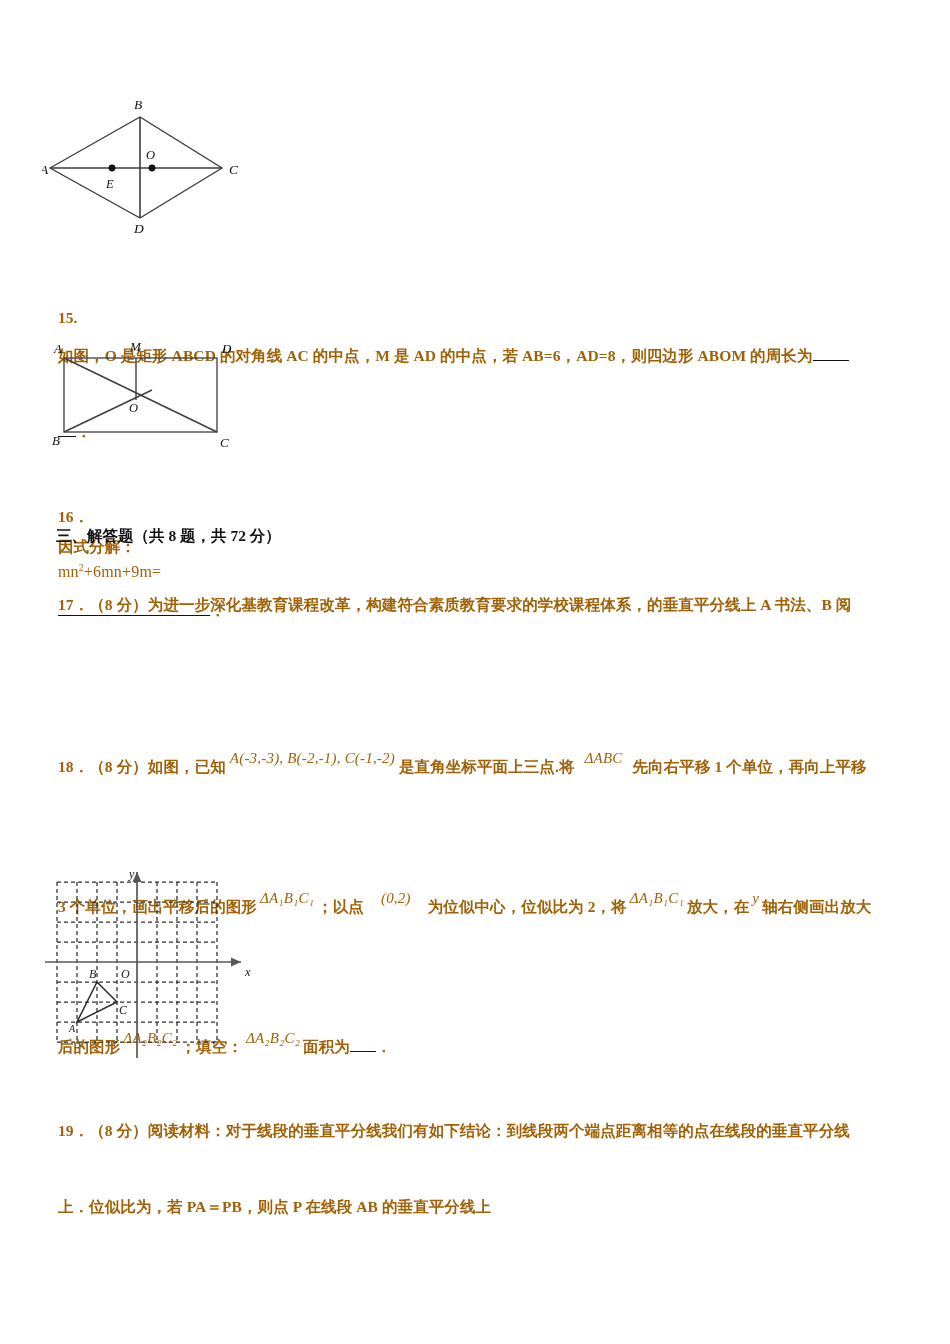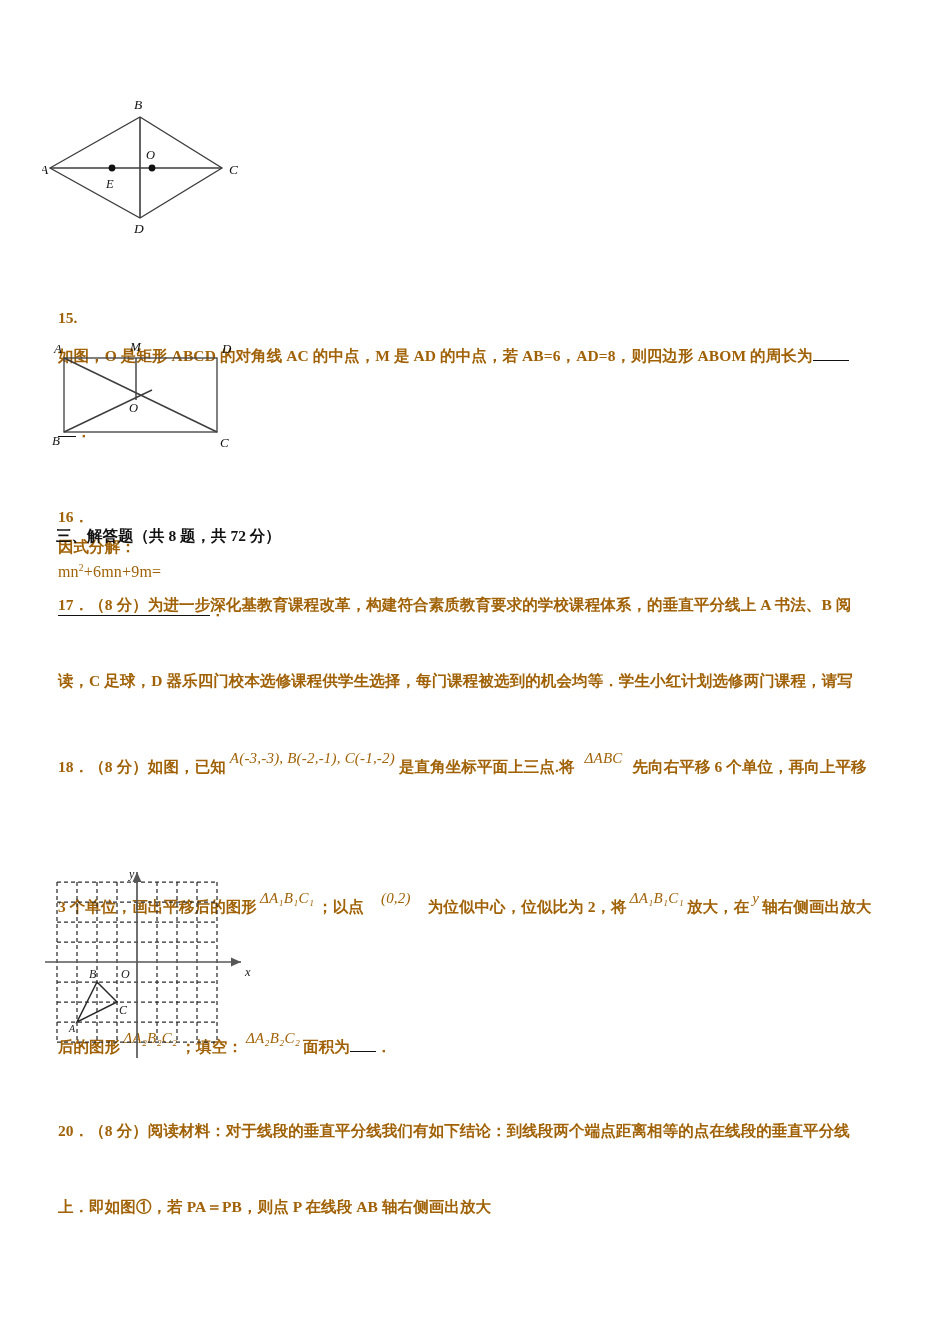--- a/index.html
+++ b/index.html
@@ -123,25 +123,25 @@
     <span>16．</span>
     <span>因式分解：</span>
     <span class="mth up raise" style="font-size:16px;"><span>mn</span><span class="sup">2</span><span>+6mn+9m=</span></span>
     <span class="blank-line" style="width:152px;"></span><span>．</span>
   </div>
 
   <div class="sect-head" style="left:56px; top:523px;">三、解答题（共 8 题，共 72 分）</div>
 
   <div class="qtext" style="left:42px; top:548px; width:888px;">
     <span>17．</span><span>（8 分）</span><span>为进一步深化基教育课程改革，构建符合素质教育要求的学校课程体系，的垂直平分线上 A 书法、B 阅</span><br>
-    <span>读，C 足球，D 器乐四门校本选修课程供学生选择，每门课程被选到的机会均等．学生小红计划选修两门课程，请写</span><br>
+    <br>
   </div>
 
   <div class="qtext" style="left:42px; top:662px; width:892px; line-height:70px;">
-    <span>18．</span><span>（8 分）</span><span>如图，已知</span><span class="mth raise" style="margin:12px 4px;"><span>A(-3,-3), B(-2,-1), C(-1,-2)</span></span><span>是直角坐标平面上三点.将</span><span class="mth raise" style="margin:0 10px;">ΔABC</span><span>先向右平移 6 个单位，再向上平移</span><br>
+    <span>18．</span><span>（8 分）</span><span>如图，已知</span><span class="mth raise" style="margin:12px 4px;"><span>A(-3,-3), B(-2,-1), C(-1,-2)</span></span><span>是直角坐标平面上三点.将</span><span class="mth raise" style="margin:0 10px;">ΔABC</span><span>先向右平移 1 个单位，再向上平移</span><br>
     <span>3 个单位，画出平移后的图形</span><span class="mth raise" style="margin:0 3px;">ΔA₁B₁C₁</span><span>；以点</span><span class="mth raise" style="margin:0 17px;">(0,2)</span><span>为位似中心，位似比为 2，将</span><span class="mth raise" style="margin:0 3px;">ΔA₁B₁C₁</span><span>放大，在</span><span class="mth raise" style="margin:0 3px;">y</span><span>轴右侧画出放大</span><br>
     <span>后的图形</span><span class="mth raise" style="margin:0 3px;">ΔA₂B₂C₂</span><span>；填空：</span><span class="mth raise" style="margin:0 3px;">ΔA₂B₂C₂</span><span>面积为</span><span class="blank-line" style="width:26px;"></span><span>．</span>
   </div>
 
   <div class="fig" style="left:45px; top:866px; width:230px; height:200px;">
     <svg width="230" height="200" viewBox="0 0 230 200">
 
       <g stroke="#2e2e2e" stroke-width="1.25" stroke-dasharray="4,3" fill="none">
         <line x1="12" y1="16" x2="172" y2="16"></line>
         <line x1="12" y1="36" x2="172" y2="36"></line>
@@ -173,17 +173,17 @@
       <text x="84" y="12" font-family="Liberation Serif, serif" font-style="italic" font-size="12" fill="#222">y</text>
       <text x="200" y="110" font-family="Liberation Serif, serif" font-style="italic" font-size="12.5" fill="#222">x</text>
       <text x="76" y="112" font-family="Liberation Serif, serif" font-style="italic" font-size="12" fill="#222">O</text>
       <text x="44" y="112" font-family="Liberation Serif, serif" font-style="italic" font-size="12" fill="#222">B</text>
       <text x="74" y="148" font-family="Liberation Serif, serif" font-style="italic" font-size="12" fill="#222">C</text>
       <text x="24" y="166" font-family="Liberation Serif, serif" font-style="italic" font-size="10" fill="#222">A</text>
     </svg>
   </div>
 
   <div class="qtext" style="left:42px; top:1074px; width:890px;">
-    <span>20．</span><span>（8 分）</span><span>阅读材料：对于线段的垂直平分线我们有如下结论：到线段两个端点距离相等的点在线段的垂直平分线</span><br>
-    <span>上．即如图①，若 PA＝PB，则点 P 在线段 AB 轴右侧画出放大</span>
+    <span>19．</span><span>（8 分）</span><span>阅读材料：对于线段的垂直平分线我们有如下结论：到线段两个端点距离相等的点在线段的垂直平分线</span><br>
+    <span>上．位似比为，若 PA＝PB，则点 P 在线段 AB 的垂直平分线上</span>
   </div>
 
 </div>
 
 </body></html>

